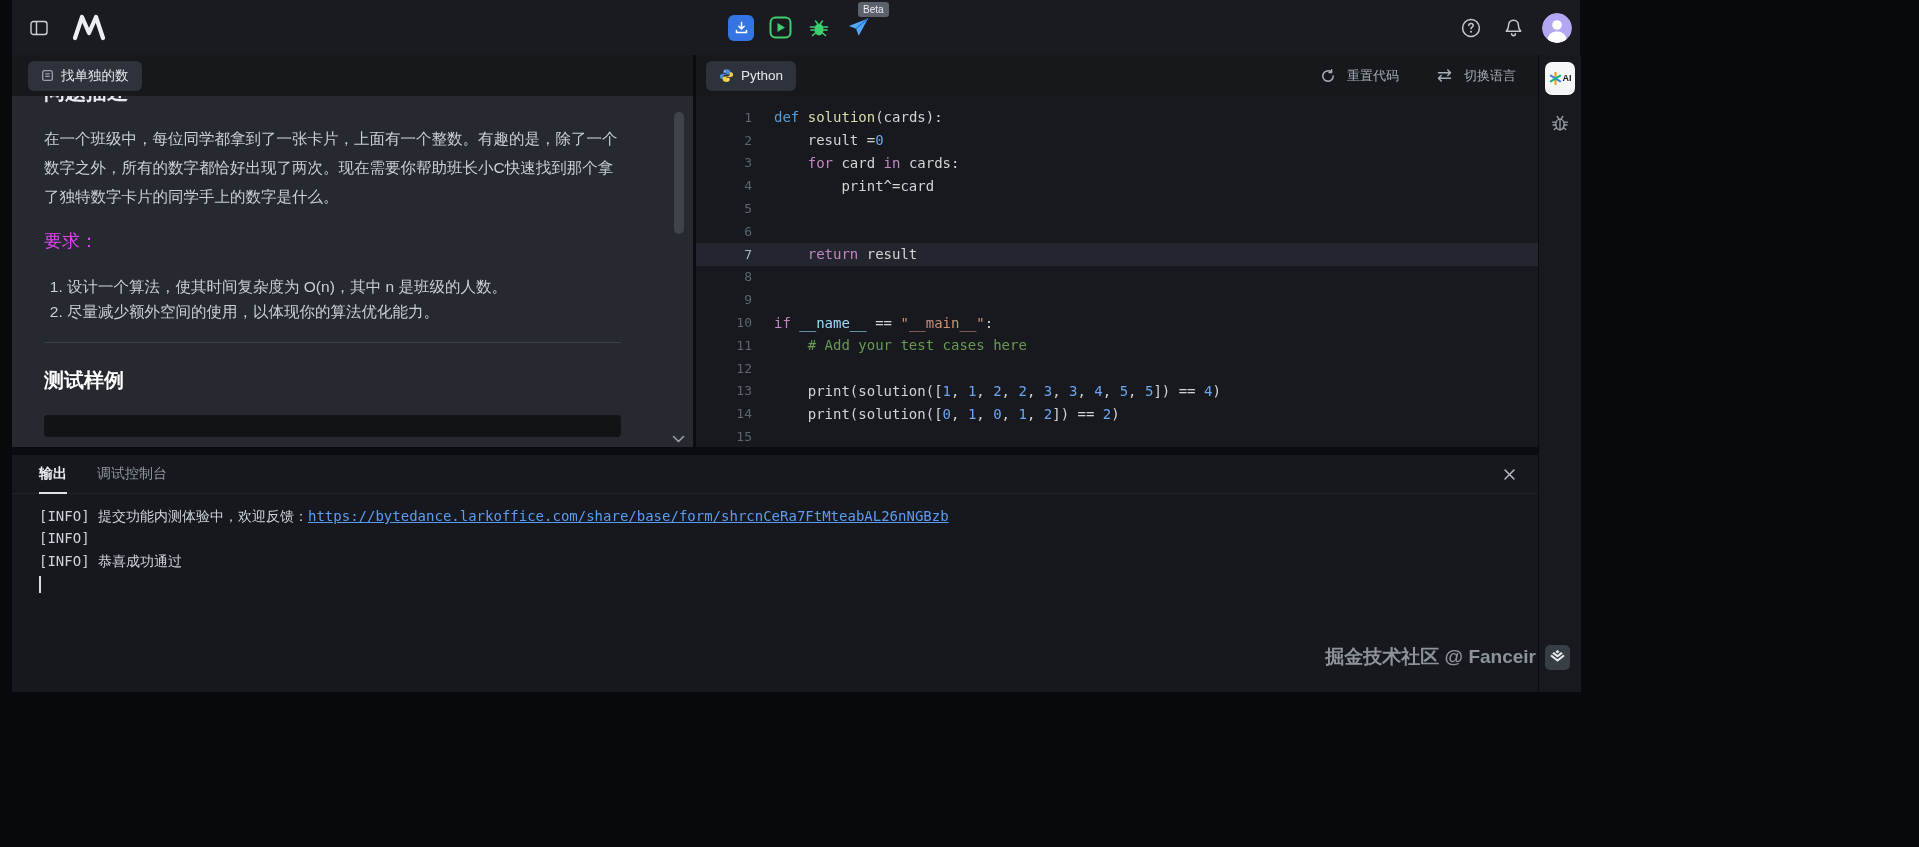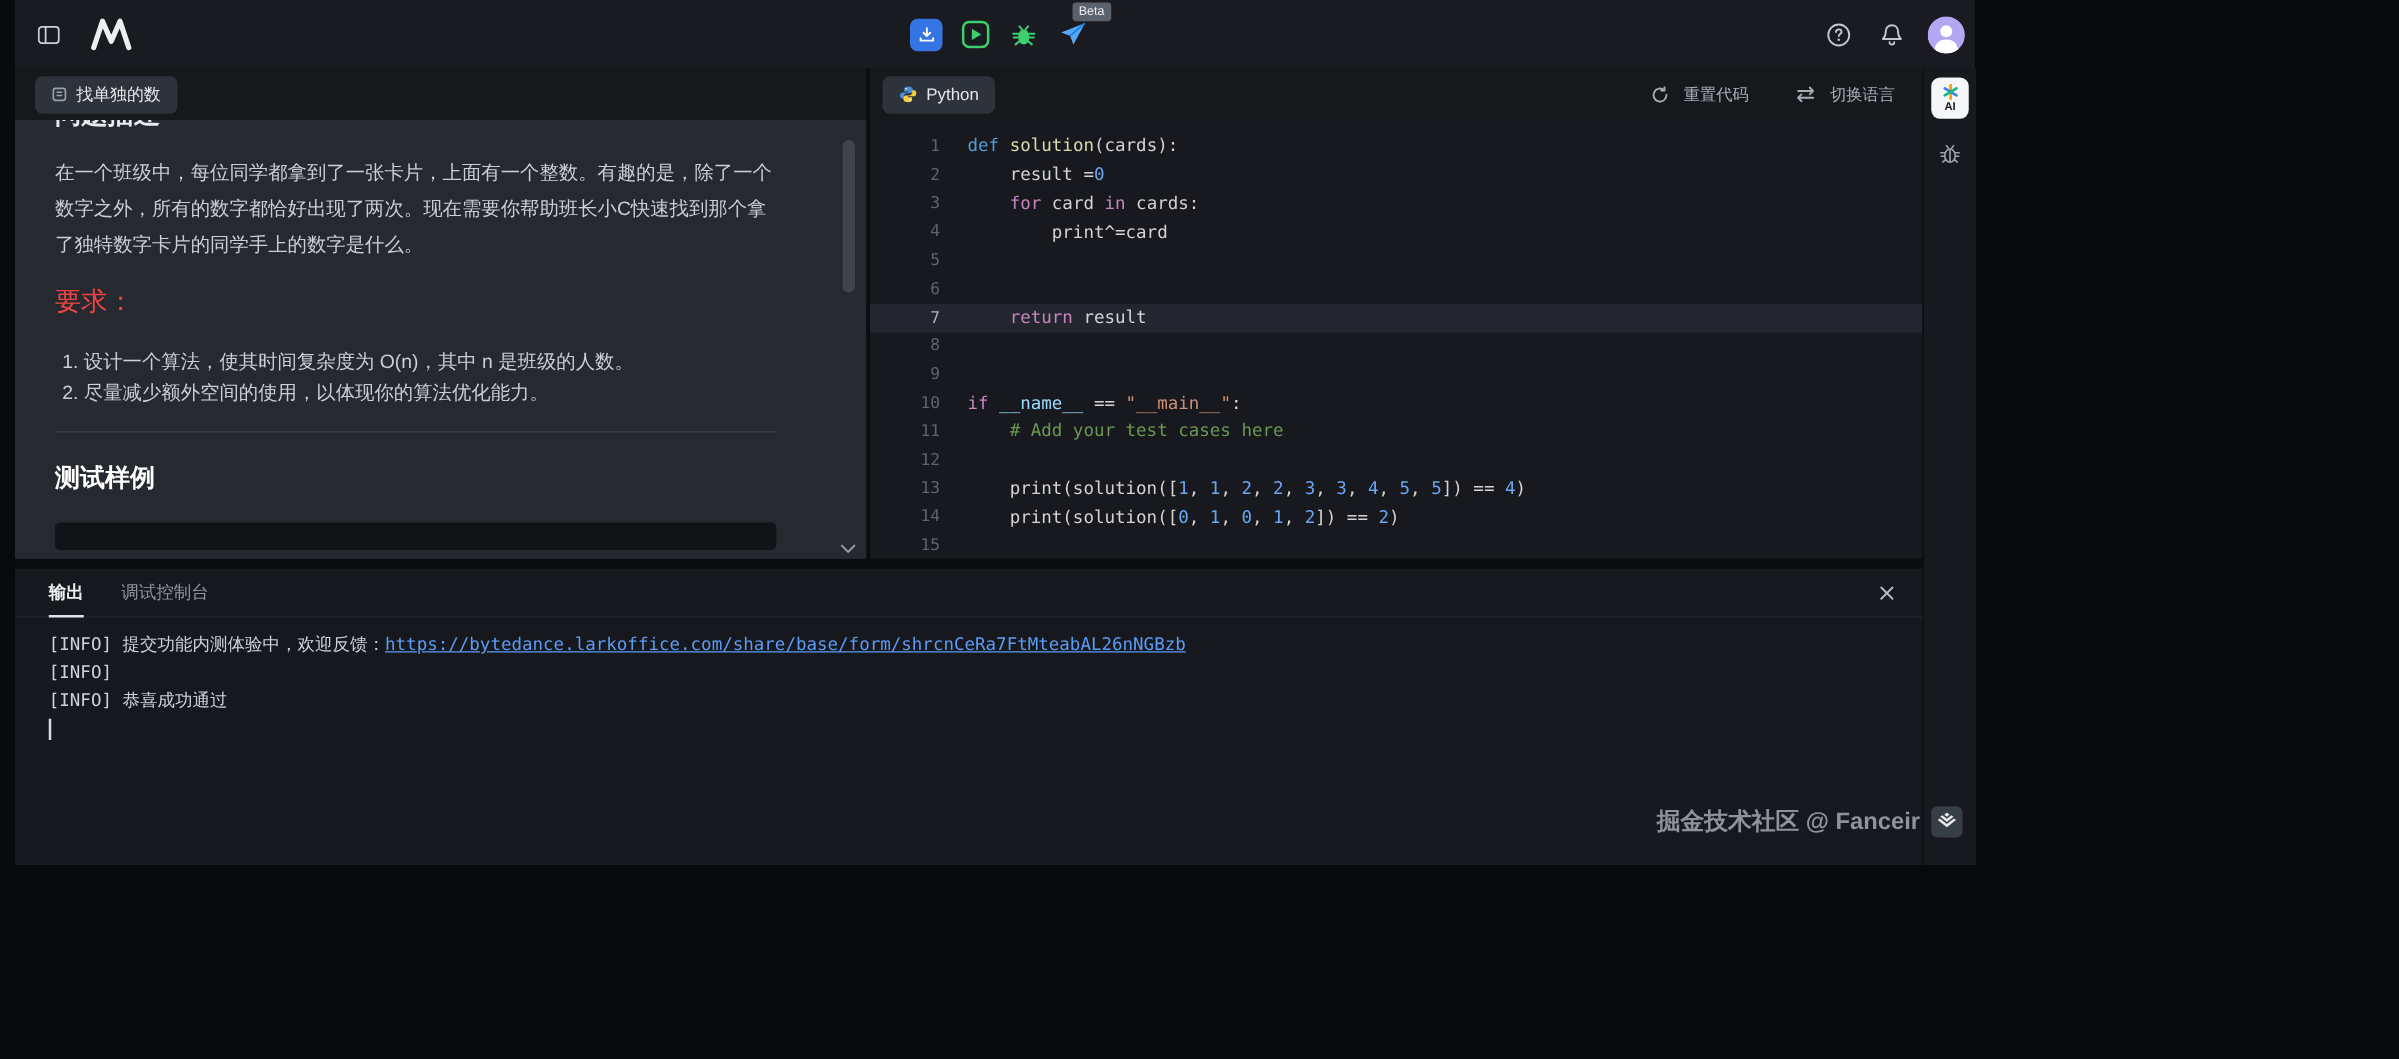--- a/index.html
+++ b/index.html
@@ -26,21 +26,21 @@
   .gap-h{height:8px;background:#0a0c0f;flex:none;}
 
   
   .problem-panel{width:681px;display:flex;flex-direction:column;flex:none;background:#26292f;}
   .tabstrip{height:41px;background:#16181c;display:flex;align-items:center;padding:0 10px;position:relative;flex:none;}
   .problem-panel .tabstrip{padding-left:16px;}
   .tab{height:30px;display:flex;align-items:center;gap:7px;background:#2e323a;border-radius:6px;padding:0 13px;font-size:13.5px;color:#e4e7ec;cursor:pointer;white-space:nowrap;}
   .problem-content{flex:1;position:relative;overflow:hidden;padding:0 72px 0 32px;background:#26292f;}
   .clipped-heading{font-size:21px;font-weight:bold;color:#e8ebf0;line-height:30px;margin-top:-19px;}
   .desc{font-size:15.5px;line-height:29px;color:#c9cfd7;margin-top:12px;}
-  .req-label{font-size:21px;line-height:29px;color:#ef4444;margin-top:10px;}
+  .req-label{font-size:18px;line-height:29px;color:#d946ef;margin-top:10px;}
   ol.reqs{margin:12px 0 0 0;padding-left:23px;font-size:15.5px;line-height:25px;color:#c9cfd7;}
   .divider{border:none;border-top:1px solid #3a3f48;margin:18px 0 0 0;}
   .samples-heading{font-size:20px;font-weight:bold;color:#ffffff;margin-top:22px;line-height:30px;}
   .sample-label{font-size:15px;font-style:italic;font-weight:bold;color:#dfe3e9;margin-top:14px;}
   .sample-block{margin-top:12px;background:#111317;border-radius:4px;padding:11px 17px;font-family:"DejaVu Sans Mono",monospace;font-size:13.5px;line-height:23px;color:#d4d8dd;}
   .scroll-thumb{position:absolute;right:9px;top:16px;width:10px;height:122px;background:#3f444c;border-radius:5px;cursor:pointer;}
   .scroll-chevron{position:absolute;right:8px;bottom:4px;cursor:pointer;background:none;border:none;padding:0;display:flex;}
 
   
   .editor-panel{flex:1;background:#17191e;display:flex;flex-direction:column;min-width:0;}
@@ -48,21 +48,21 @@
   .strip-btn{display:flex;align-items:center;gap:12px;background:none;border:none;color:#a7aeb8;font-size:13px;cursor:pointer;font-family:inherit;white-space:nowrap;}
   .code-area{flex:1;padding-top:10px;font-family:"DejaVu Sans Mono",monospace;font-size:14px;overflow:hidden;}
   .code-row{display:flex;height:22.8px;align-items:center;}
   .code-row.active{background:#23262e;}
   .line-no{width:56px;text-align:right;color:#5c6570;font-size:13px;flex:none;user-select:none;}
   .code-row.active .line-no{color:#aeb6c1;}
   .line-code{padding-left:22px;white-space:pre;color:var(--c-plain,#d4d4d4);}
 
   
   .ai-rail{width:42px;background:#17191e;border-left:1px solid #0a0c0f;display:flex;flex-direction:column;align-items:center;padding-top:7px;gap:17px;flex:none;}
-  .ai-badge{width:30px;height:33px;background:#f5f6f8;border-radius:7px;display:flex;flex-direction:column;align-items:center;justify-content:center;gap:1px;cursor:pointer;border:none;}
+  .ai-badge{width:30px;height:33px;background:#f5f6f8;border-radius:7px;display:flex;align-items:center;justify-content:center;gap:1px;cursor:pointer;border:none;}
   .ai-text{font-size:9px;font-weight:bold;color:#15171b;line-height:9px;}
   .rail-btn{background:none;border:none;cursor:pointer;padding:2px;display:flex;}
 
   
   .console-panel{height:237px;background:#16181d;position:relative;flex:none;}
   .console-tabs{height:38px;display:flex;align-items:stretch;padding-left:27px;gap:30px;border-bottom:1px solid #20242a;}
   .ctab{display:flex;align-items:center;font-size:14px;color:#8f96a0;cursor:pointer;border-bottom:2px solid transparent;margin-bottom:-1px;}
   .ctab.active{color:#eceff3;font-weight:bold;border-bottom-color:#dfe3e8;}
   .console-close{position:absolute;right:22px;top:13px;background:none;border:none;cursor:pointer;padding:0;display:flex;}
   .console-out{padding:11px 0 0 27px;font-family:"DejaVu Sans Mono",monospace;font-size:14px;line-height:22.4px;color:#ced3da;}

